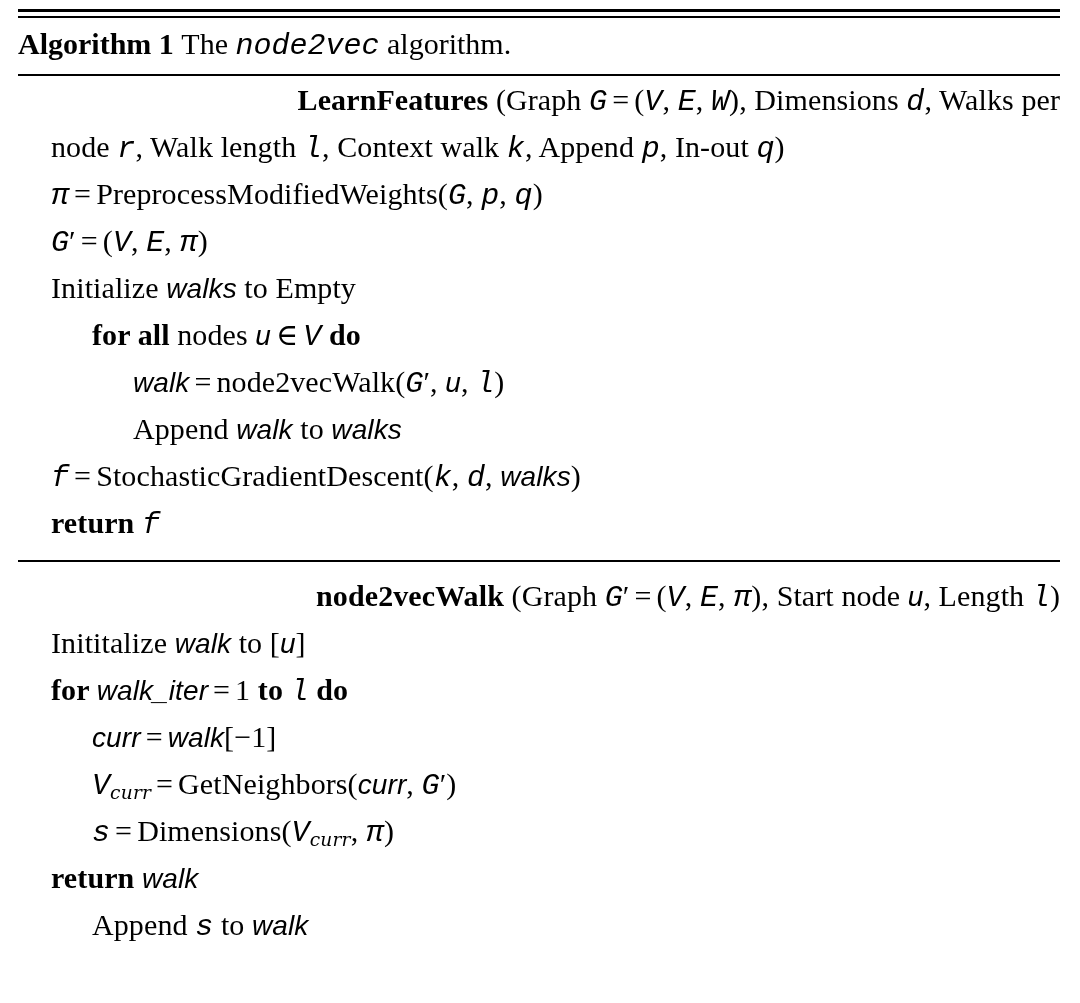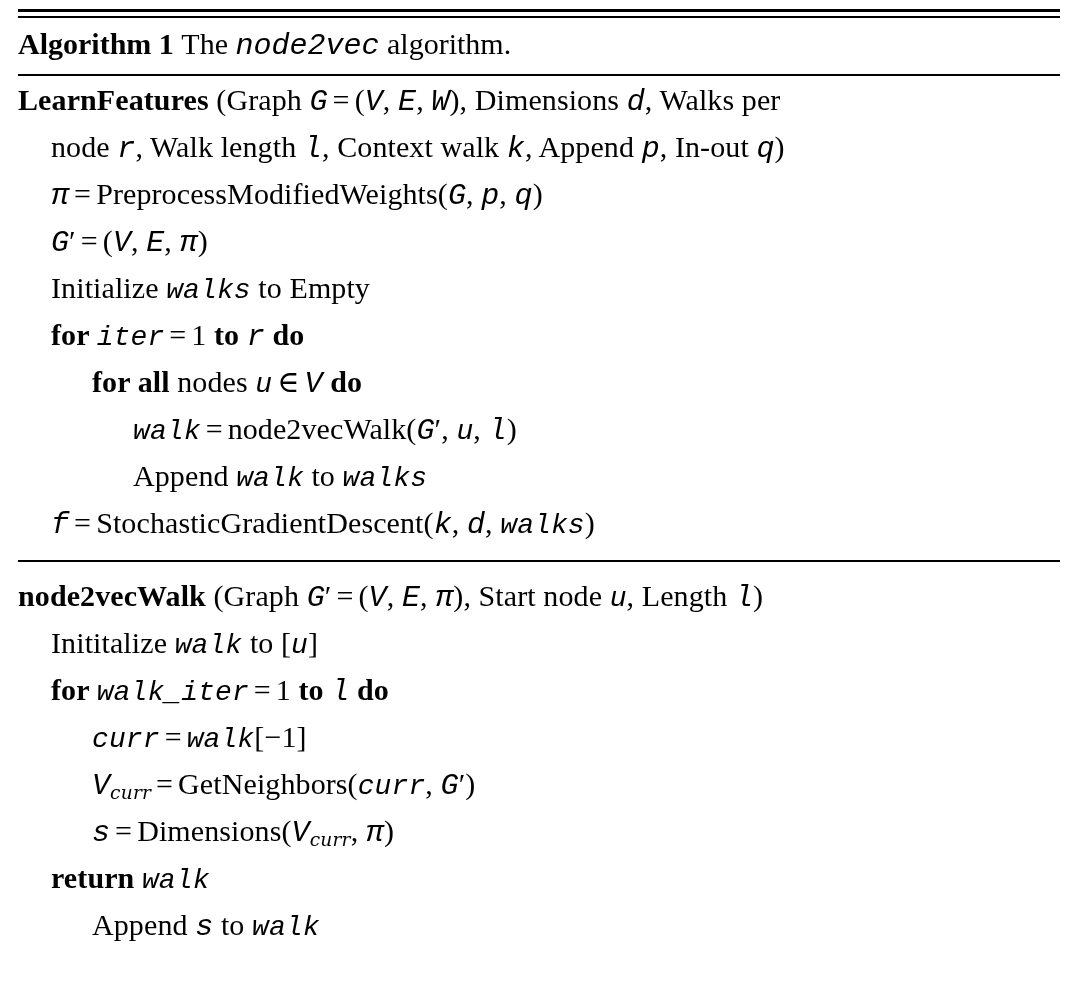--- a/index.html
+++ b/index.html
@@ -57,34 +57,34 @@
   }
 
   
   .line {
     font-size: 30px;
     line-height: 47px;
     height: 47px;
     white-space: nowrap;
     letter-spacing: 0.1px;
   }
-  .ind-0 { padding-left: 0px; }
+  .ind-0 { padding-left: 0px; text-align: right; }
   .ind-1 { padding-left: 33px; }
   .ind-2 { padding-left: 74px; }
   .ind-3 { padding-left: 115px; }
 
   
   .kw   { font-weight: bold; text-align: right; }
   .proc { font-weight: bold; }
   .mathvar {
     font-family: Liberation Mono, monospace;
     font-style: italic;
   }
   .mathit {
-    font-family: Liberation Mono, monospace;
+    font-family: Liberation Sans, sans-serif;
     font-style: italic;
     font-size: 28px;
   }
   .rm { font-style: normal; }
   .op { padding: 0 5px; }
   .prime { font-style: normal; }
   sub.sm {
     font-family: "DejaVu Serif", "Liberation Serif", serif;
     font-style: italic;
     font-size: 0.62em;
@@ -106,25 +106,25 @@
   </div>
 
   <div class="rule rule-mid"></div>
 
   <div id="proc-0">
       <div class="line ind-0"><span class="proc">LearnFeatures</span><span class="rm"> (Graph </span><span class="mathvar">G</span><span class="op">=</span><span class="rm">(</span><span class="mathvar">V</span><span class="rm">, </span><span class="mathvar">E</span><span class="rm">, </span><span class="mathvar">W</span><span class="rm">), Dimensions </span><span class="mathvar">d</span><span class="rm">, Walks per</span></div>
       <div class="line ind-1"><span class="rm">node </span><span class="mathvar">r</span><span class="rm">, Walk length </span><span class="mathvar">l</span><span class="rm">, Context walk </span><span class="mathvar">k</span><span class="rm">, Append </span><span class="mathvar">p</span><span class="rm">, In-out </span><span class="mathvar">q</span><span class="rm">)</span></div>
       <div class="line ind-1"><span class="mathvar">π</span><span class="op">=</span><span class="rm">PreprocessModifiedWeights(</span><span class="mathvar">G</span><span class="rm">, </span><span class="mathvar">p</span><span class="rm">, </span><span class="mathvar">q</span><span class="rm">)</span></div>
       <div class="line ind-1"><span class="mathvar">G</span><span class="prime">′</span><span class="op">=</span><span class="rm">(</span><span class="mathvar">V</span><span class="rm">, </span><span class="mathvar">E</span><span class="rm">, </span><span class="mathvar">π</span><span class="rm">)</span></div>
       <div class="line ind-1"><span class="rm">Initialize </span><span class="mathit">walks</span><span class="rm"> to Empty</span></div>
-      <div class="line ind-1"><span class="kw">for </span><span class="mathit">iter</span><span class="op">=</span><span class="rm">1 </span><span class="kw">to </span><span class="mathvar">r</span><span class="rm"> </span><span class="kw">do</span></div>
       <div class="line ind-2"><span class="kw">for all </span><span class="rm">nodes </span><span class="mathit">u</span><span class="op">∈</span><span class="mathvar">V</span><span class="rm"> </span><span class="kw">do</span></div>
       <div class="line ind-3"><span class="mathit">walk</span><span class="op">=</span><span class="rm">node2vecWalk(</span><span class="mathvar">G</span><span class="prime">′</span><span class="rm">, </span><span class="mathit">u</span><span class="rm">, </span><span class="mathvar">l</span><span class="rm">)</span></div>
       <div class="line ind-3"><span class="rm">Append </span><span class="mathit">walk</span><span class="rm"> to </span><span class="mathit">walks</span></div>
       <div class="line ind-1"><span class="mathvar">f</span><span class="op">=</span><span class="rm">StochasticGradientDescent(</span><span class="mathvar">k</span><span class="rm">, </span><span class="mathvar">d</span><span class="rm">, </span><span class="mathit">walks</span><span class="rm">)</span></div>
+      <div class="line ind-1"><span class="kw">return </span><span class="mathvar">f</span></div>
     </div>
 
   <div class="rule rule-sep"></div>
 
   <div id="proc-1">
       <div class="line ind-0"><span class="proc">node2vecWalk</span><span class="rm"> (Graph </span><span class="mathvar">G</span><span class="prime">′</span><span class="op">=</span><span class="rm">(</span><span class="mathvar">V</span><span class="rm">, </span><span class="mathvar">E</span><span class="rm">, </span><span class="mathvar">π</span><span class="rm">), Start node </span><span class="mathit">u</span><span class="rm">, Length </span><span class="mathvar">l</span><span class="rm">)</span></div>
       <div class="line ind-1"><span class="rm">Inititalize </span><span class="mathit">walk</span><span class="rm"> to [</span><span class="mathit">u</span><span class="rm">]</span></div>
       <div class="line ind-1"><span class="kw">for </span><span class="mathit">walk_iter</span><span class="op">=</span><span class="rm">1 </span><span class="kw">to </span><span class="mathvar">l</span><span class="rm"> </span><span class="kw">do</span></div>
       <div class="line ind-2"><span class="mathit">curr</span><span class="op">=</span><span class="mathit">walk</span><span class="rm">[</span><span class="rm">−1]</span></div>
       <div class="line ind-2"><span class="mathvar">V</span><sub class="sm">curr</sub><span class="op">=</span><span class="rm">GetNeighbors(</span><span class="mathit">curr</span><span class="rm">, </span><span class="mathvar">G</span><span class="prime">′</span><span class="rm">)</span></div>

